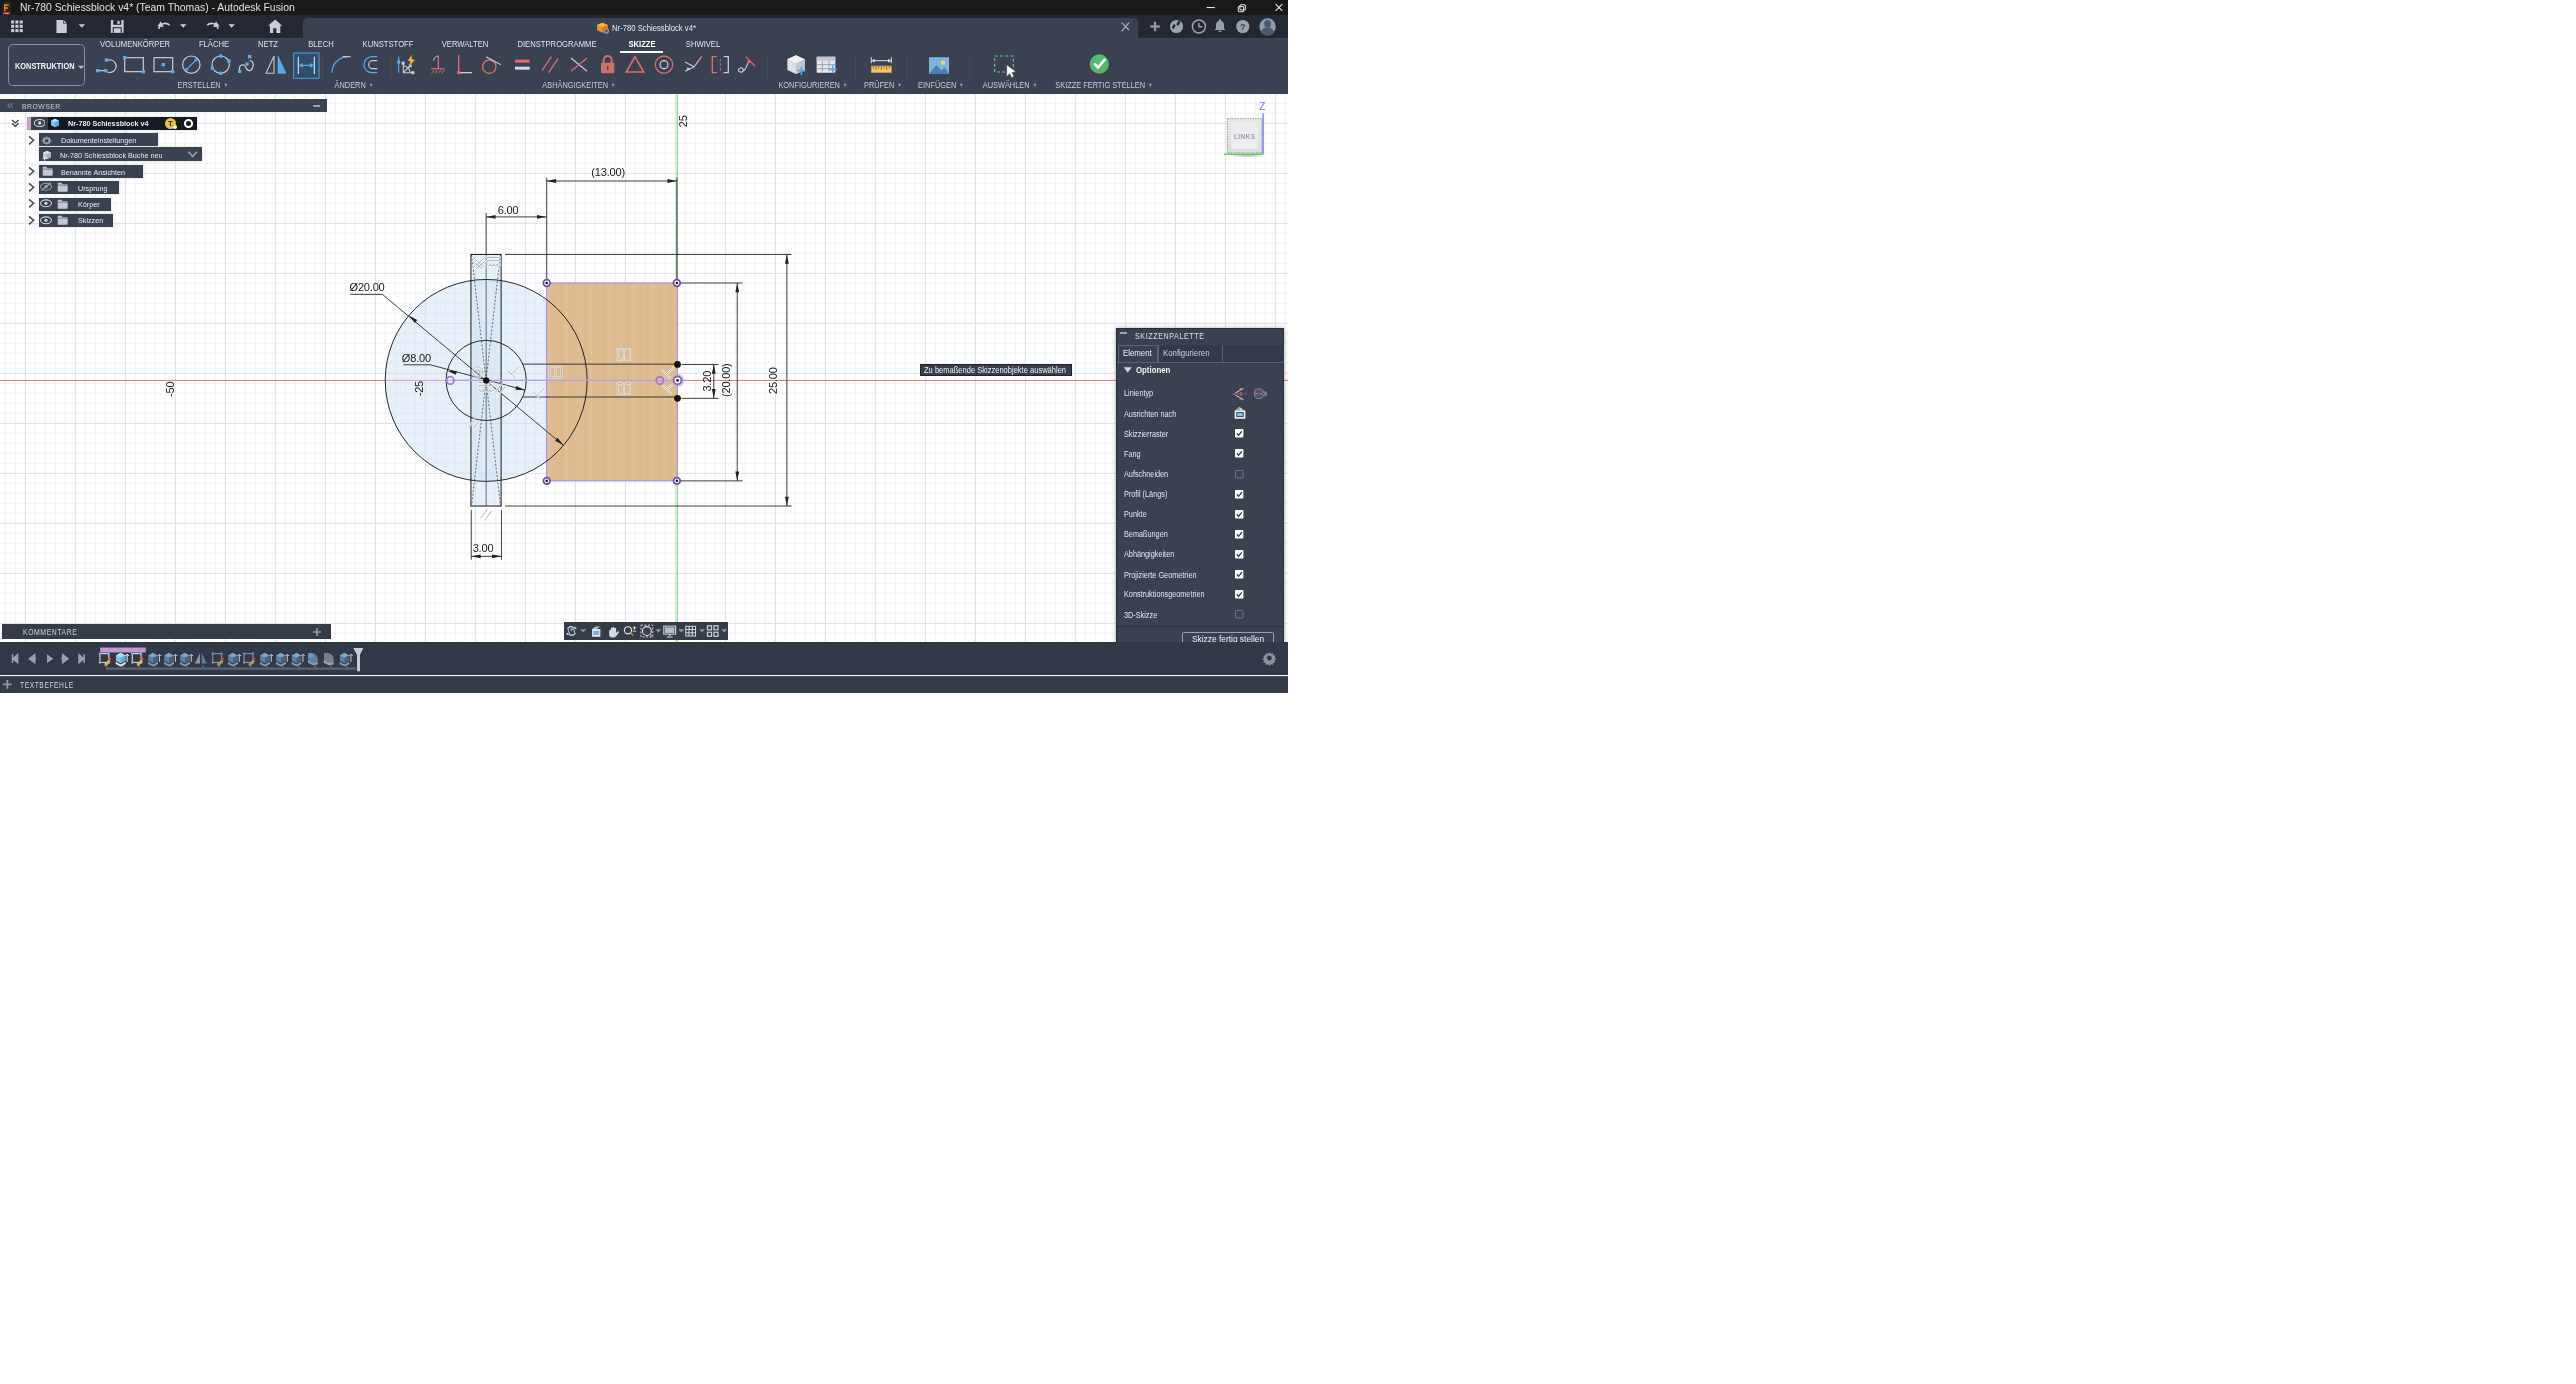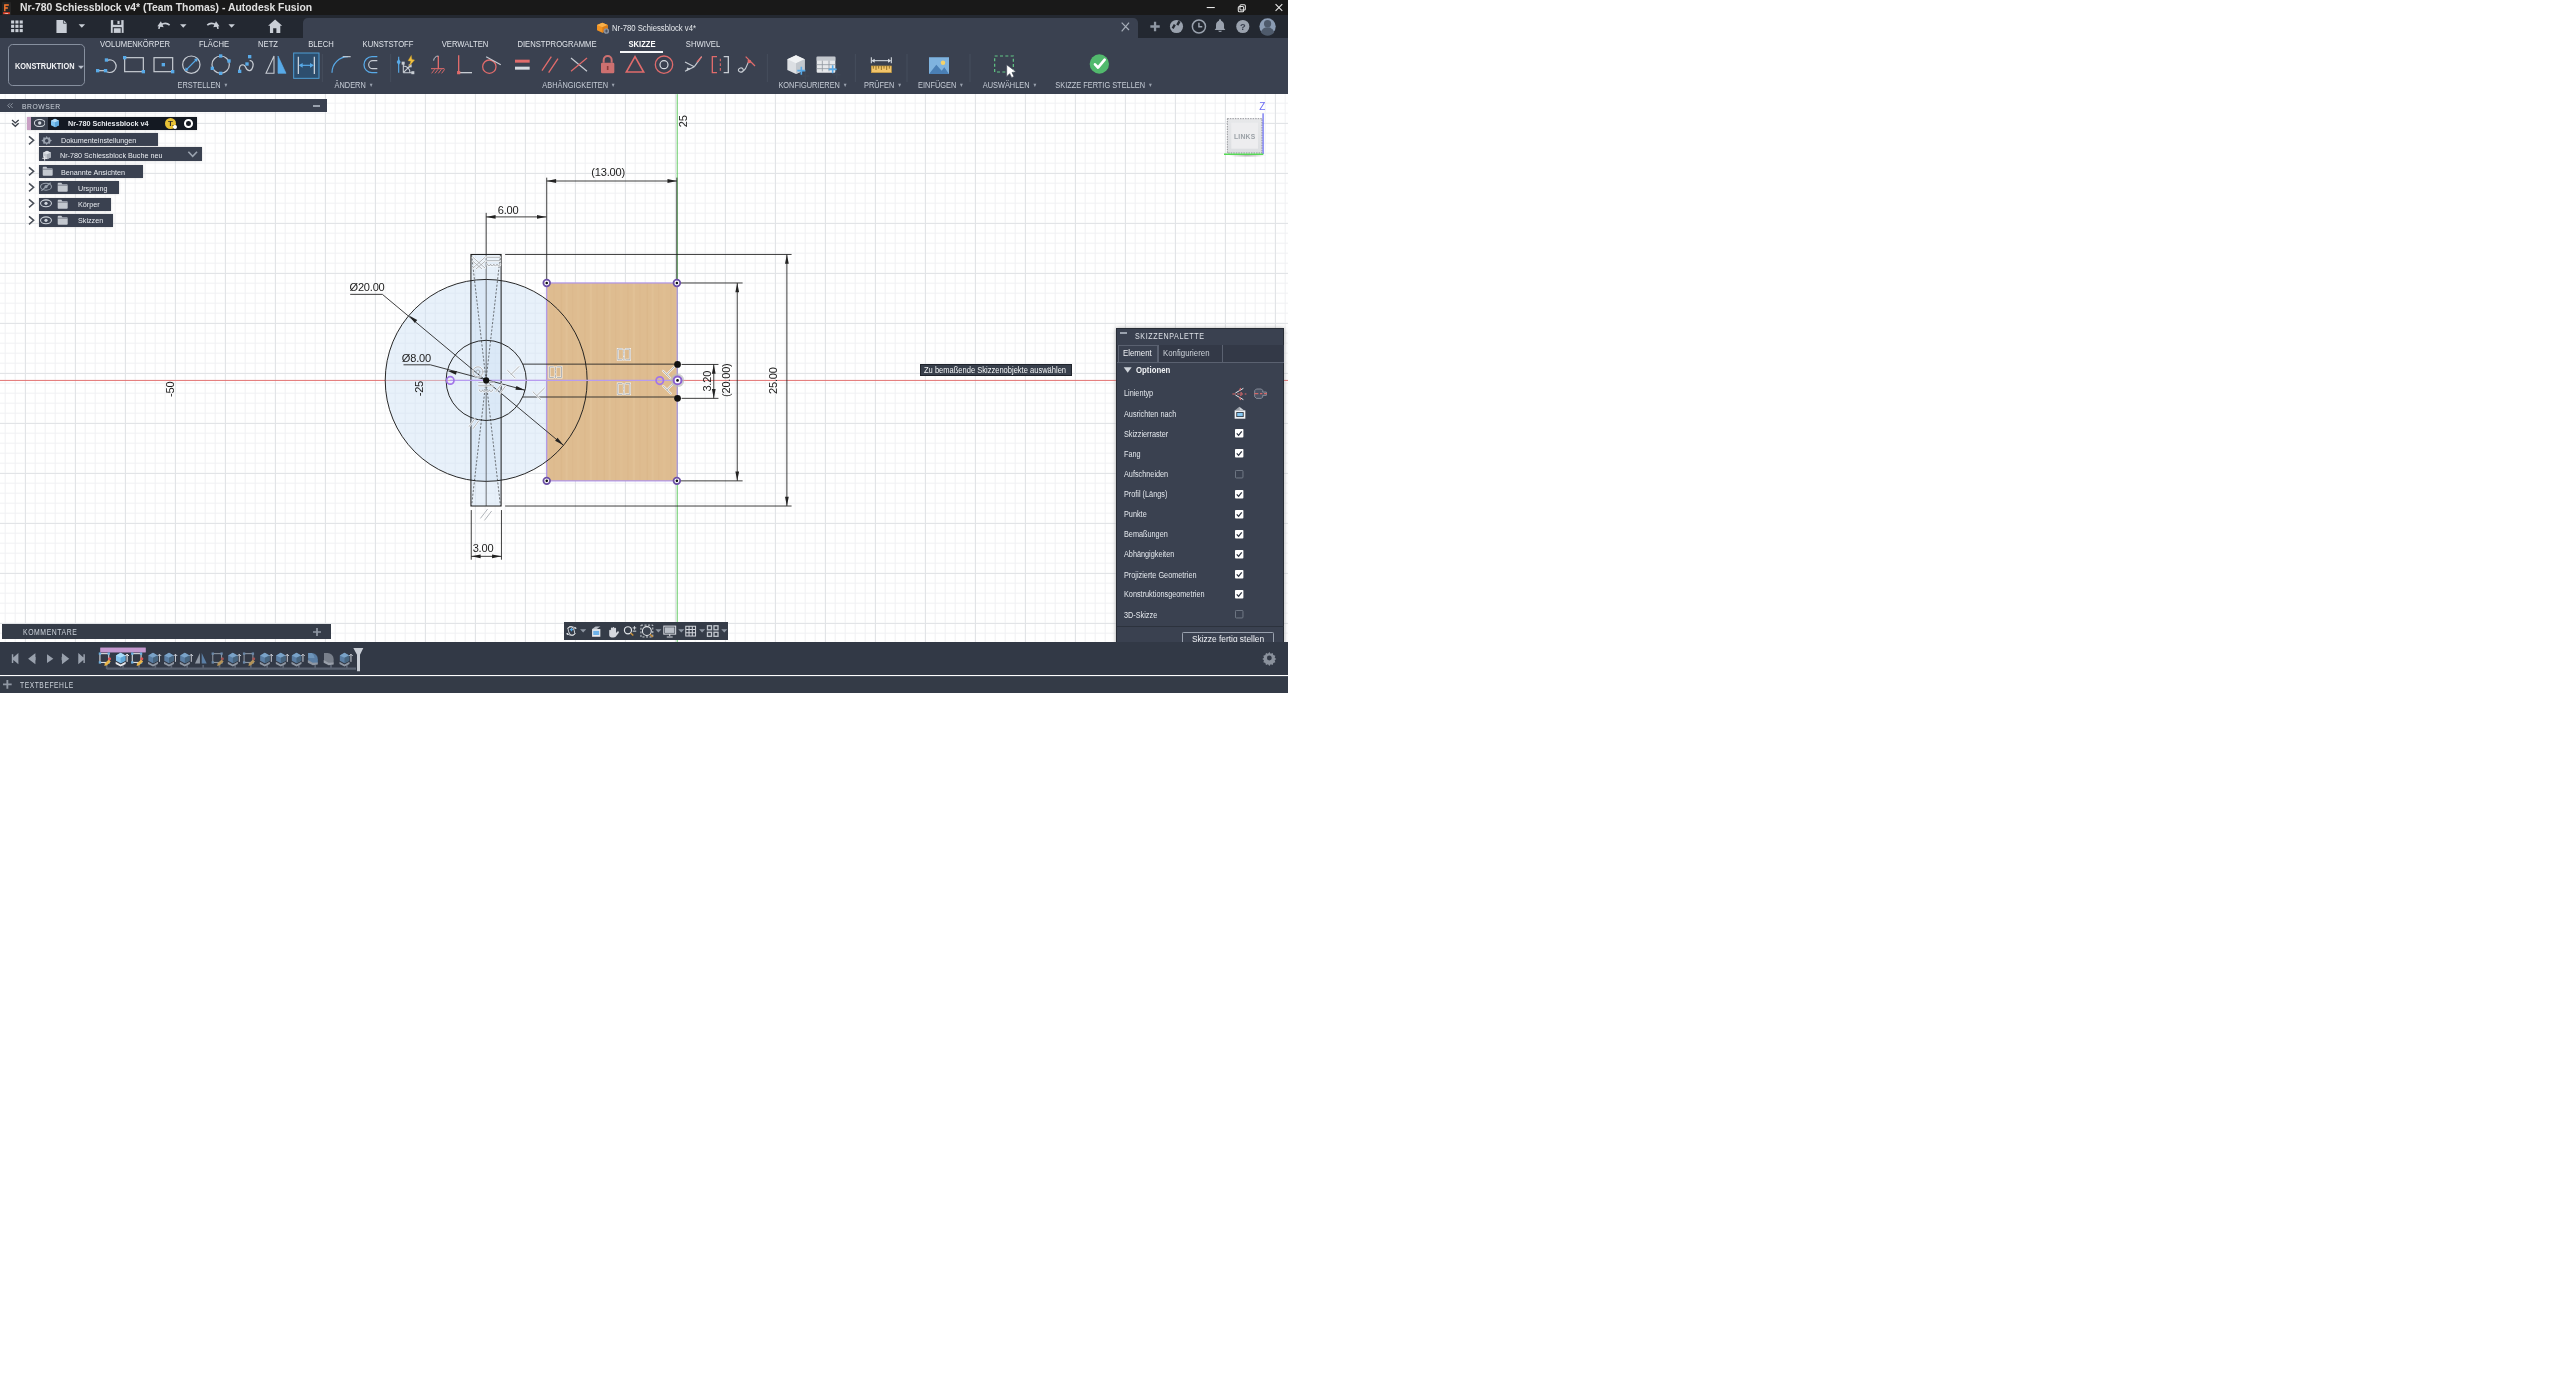--- a/index.html
+++ b/index.html
@@ -1,18 +1,18 @@
 <!DOCTYPE html>
 <html style="font-size:10.7px"><head>
 <meta charset="utf-8">
 <style>
 * { margin:0; padding:0; box-sizing:border-box; }
 html,body { width:1288px; height:692px; overflow:hidden; font-family:"Liberation Sans", sans-serif; background:#fff; }
 .abs { position:absolute; }
-#titlebar { position:absolute; left:0; top:0; width:1288px; height:17px; background:#191919;font-weight:bold; }
+#titlebar { position:absolute; left:0; top:0; width:1288px; height:17px; background:#191919; }
 #titlebar .ttl { position:absolute; left:20px; top:2px; font-size:10.4px; color:#e0e0e0; }
 #appbar { position:absolute; left:0; top:14.8px; width:1288px; height:23px; background:#232831; }
 #tabstrip { position:absolute; left:303px; top:18px; width:835px; height:19.5px; background:#3A4150; border-radius:4.7px 4.7px 0 0; }
 #ribbon { position:absolute; left:0; top:38px; width:1288px; height:56px; background:#3A4150; }
 .menutab { position:absolute; top:39px; height:10.7px; line-height:10.7px; font-size:9px; color:#dfe3e9; transform:translateX(-50%) scaleX(0.85); white-space:nowrap; }
 .grouplabel { position:absolute; top:80px; height:10px; line-height:10px; font-size:8.7px; color:#c7cdd7; transform:translateX(-50%) scaleX(0.85); white-space:nowrap; }
 .gl-arrow { display:inline-block; margin-left:3.4px; font-size:5.7px; color:#9aa2ae; transform:translateY(-1px); }
 #konstr { position:absolute; left:8px; top:44px; width:77px; height:42px; border:1px solid #87909f; border-radius:4.7px; }
 #konstr span { position:absolute; left:6px; top:16px; font-size:8.7px; font-weight:bold; color:#f2f3f5; transform-origin:left center; transform:scaleX(0.85); white-space:nowrap; }
 #canvas { position:absolute; left:0; top:94px; width:1288px; height:549px; background-color:#fff;

